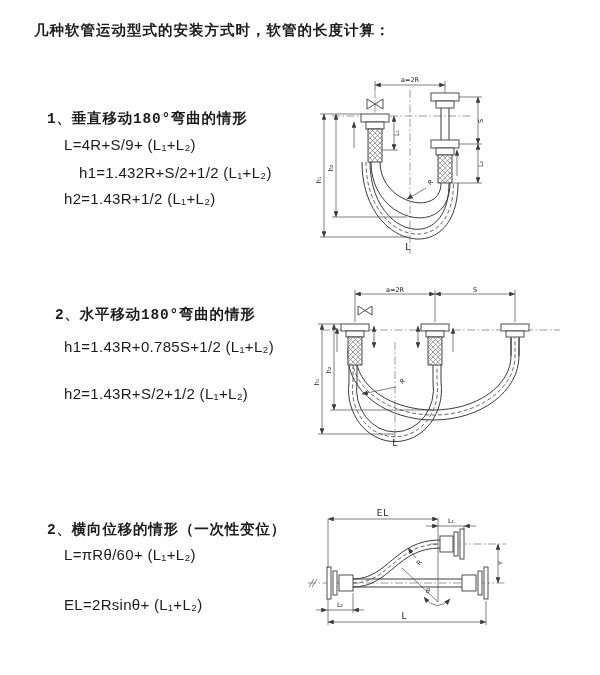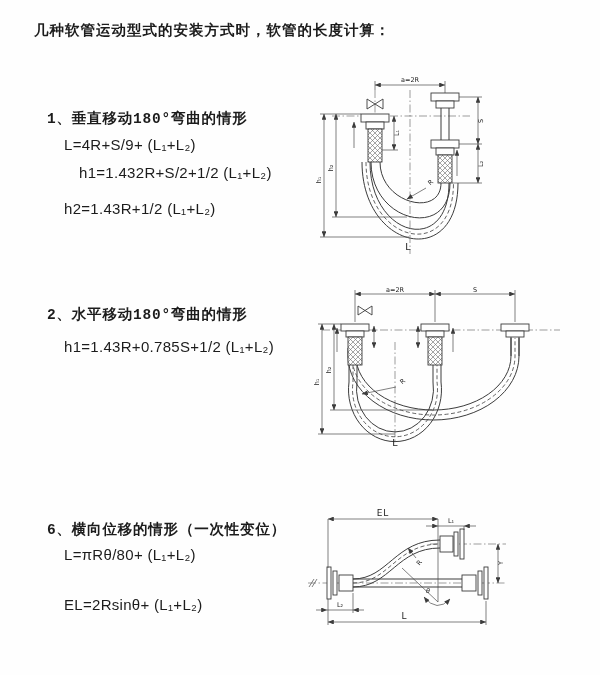--- a/index.html
+++ b/index.html
@@ -27,27 +27,28 @@
 </head>
 <body>
 
 <div class="page">
 
   <div class="txt title" style="left:34px; top:21px;">几种软管运动型式的安装方式时，软管的长度计算：</div>
 
   <div class="txt heading" style="left:47px; top:109px;">1、垂直移动180°弯曲的情形</div>
   <div class="txt formula" style="left:64px; top:136px;">L=4R+S/9+ (L₁+L₂)</div>
   <div class="txt formula" style="left:64px; top:164px;margin-left:15px;">h1=1.432R+S/2+1/2 (L₁+L₂)</div>
-  <div class="txt formula" style="left:64px; top:200px;">h2=1.43R+1/2 (L₁+L₂)</div>
-
-  <div class="txt heading" style="left:47px; top:305px;">2、水平移动180°弯曲的情形</div>
+  <div class="txt formula" style="left:64px; top:190px;">h2=1.43R+1/2 (L₁+L₂)</div>
+
+  <div class="txt heading" style="left:55px; top:305px;">2、水平移动180°弯曲的情形</div>
   <div class="txt formula" style="left:64px; top:338px;">h1=1.43R+0.785S+1/2 (L₁+L₂)</div>
-
-  <div class="txt heading" style="left:47px; top:520px;">6、横向位移的情形（一次性变位）</div>
-  <div class="txt formula" style="left:64px; top:546px;">L=πRθ/80+ (L₁+L₂)</div>
+  <div class="txt formula" style="left:64px; top:385px;">h2=1.43R+S/2+1/2 (L₁+L₂)</div>
+
+  <div class="txt heading" style="left:47px; top:520px;">2、横向位移的情形（一次性变位）</div>
+  <div class="txt formula" style="left:64px; top:546px;">L=πRθ/60+ (L₁+L₂)</div>
   <div class="txt formula" style="left:64px; top:596px;">EL=2Rsinθ+ (L₁+L₂)</div>
 
   <svg style="left:310px; top:68px;" width="270" height="190" viewBox="0 0 270 190">
     <defs>
       <marker id="arw" viewBox="0 0 10 8" refX="9.5" refY="4" markerWidth="9" markerHeight="7" orient="auto-start-reverse">
           <path d="M0,0 L10,4 L0,8 Z" fill="#3c3c3c"></path>
         </marker>
       <pattern id="braid" width="5" height="5" patternUnits="userSpaceOnUse">
         <rect width="5" height="5" fill="#fefefe"></rect>
         <path d="M0,5 L5,0 M-1,1 L1,-1 M4,6 L6,4 M0,0 L5,5 M-1,4 L1,6 M4,-1 L6,1" stroke="#6a6a6a" stroke-width="0.6" fill="none"></path>

